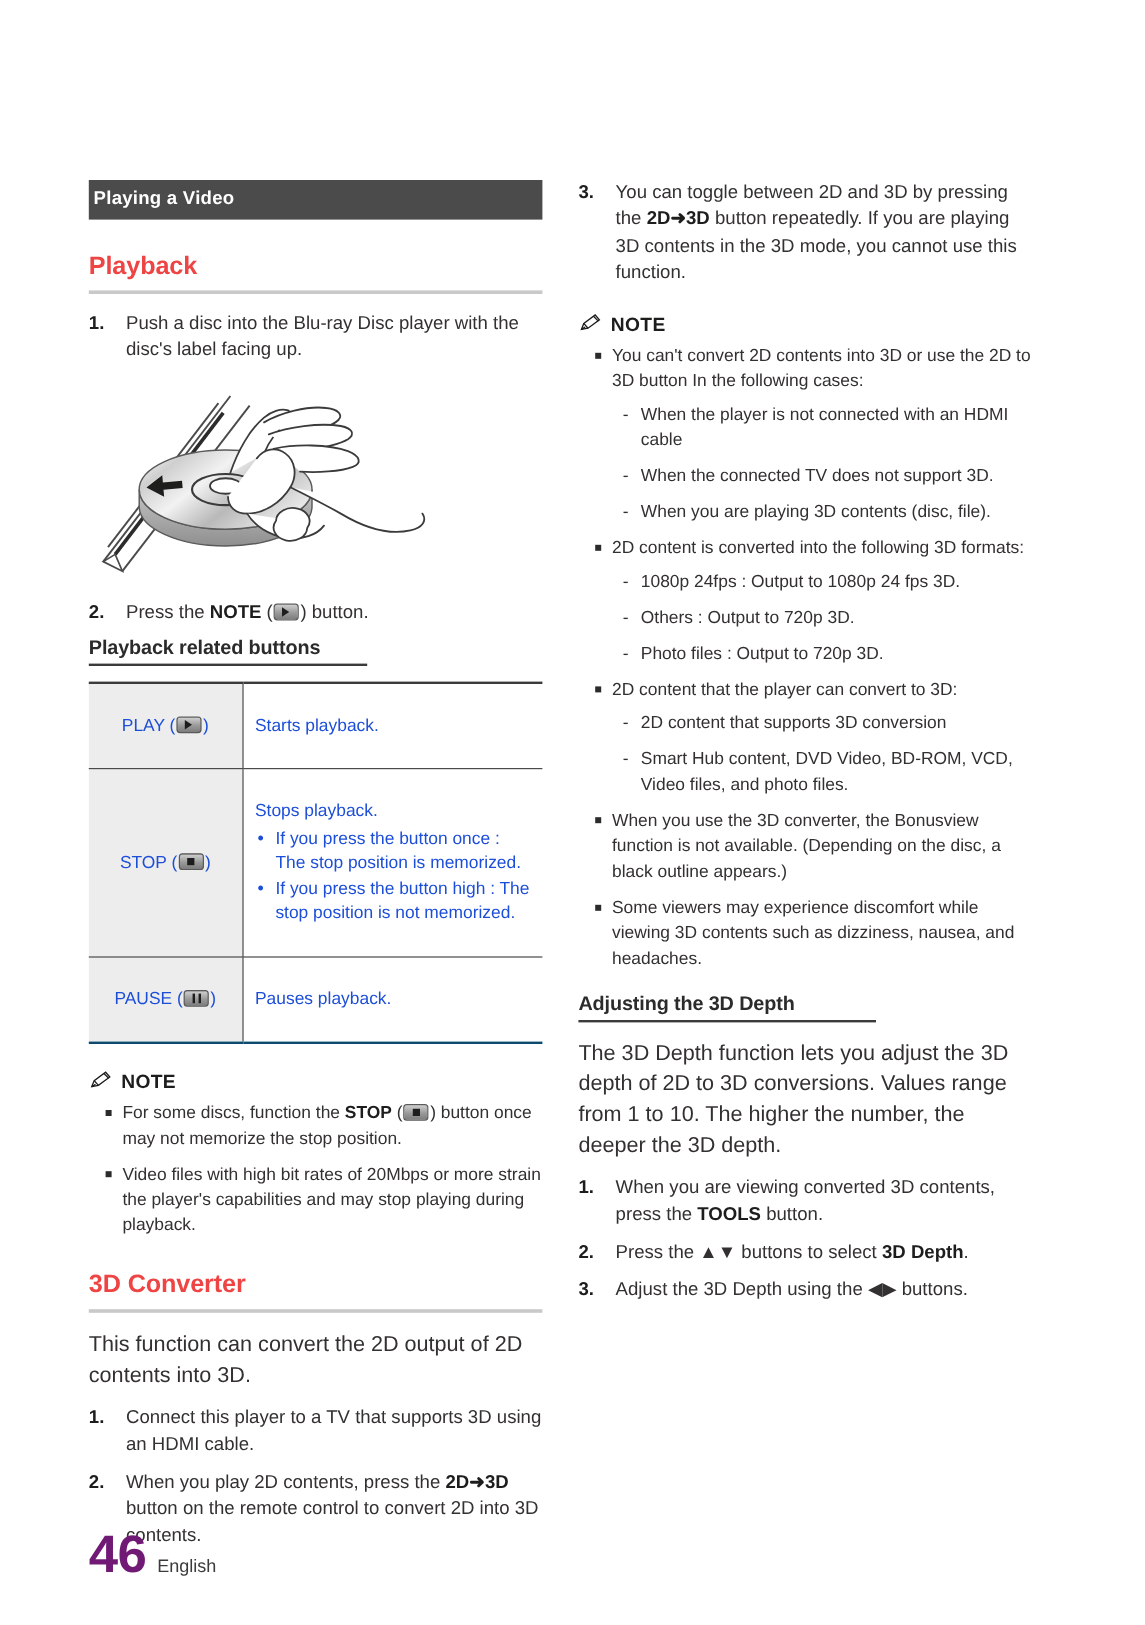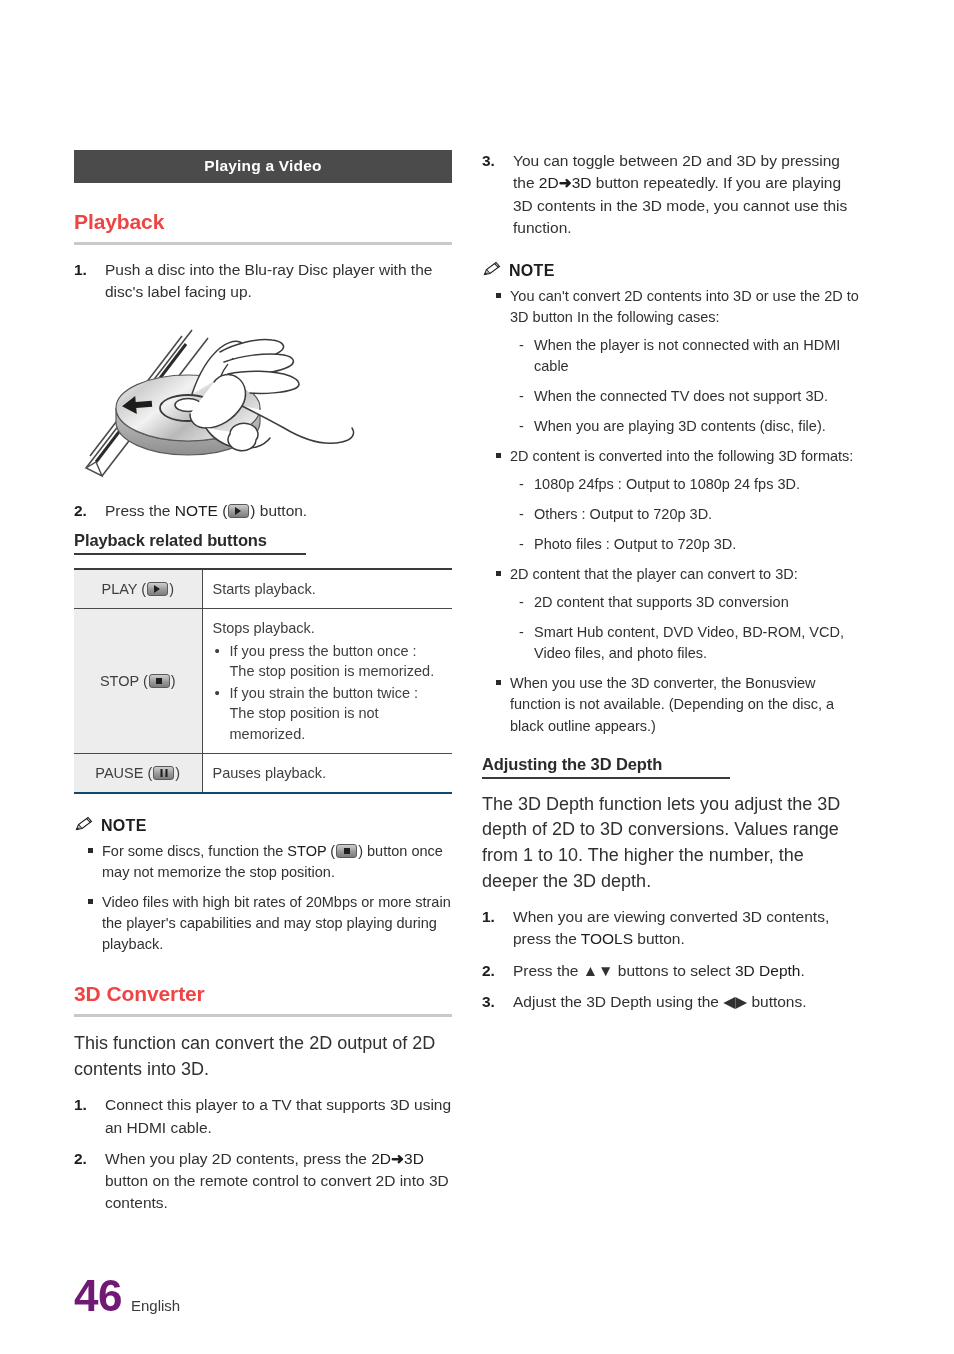--- a/index.html
+++ b/index.html
@@ -44,21 +44,20 @@
     position: absolute;
     left: 482px;
     top: 150px;
     width: 380px;
   }
 
   
   .section-bar {
     background: #4b4b4b;
     color: #ffffff;
-    text-align: center;
     font-size: 15.5px;
     font-weight: bold;
     padding: 7px 4px 8px 4px;
     letter-spacing: 0.2px;
   }
 
   
   .h2 {
     font-size: 21px;
     font-weight: bold;
@@ -105,21 +104,21 @@
   }
   .step-body { flex: 1 1 auto; }
 
   .para {
     font-size: 18px;
     line-height: 1.44;
     margin-bottom: 11px;
     color: #333031;
   }
 
-  b, .b { font-weight: normal; color: #1d1d1b; }
+  b, .b { font-weight: bold; color: #1d1d1b; }
 
   
   .illustration {
     margin: 12px 0 6px 0;
     height: 178px;
     position: relative;
   }
 
   
   .btn-glyph {
@@ -162,23 +161,23 @@
     border-collapse: collapse;
     width: 378px;
     margin-top: 0;
     margin-bottom: 16px;
   }
   table.btn-table td {
     border-top: 1px solid #4a4a4a;
     border-bottom: 1px solid #4a4a4a;
     font-size: 14.5px;
     line-height: 1.4;
-    color: #404040;
+    color: #1d4ed8;
     vertical-align: middle;
-    padding: 9px 10px;
+    padding: 25px 10px;
     margin-left: 32px;
   }
   table.btn-table tr td:first-child {
     background: #ededed;
     width: 128px;
     border-right: 1px solid #4a4a4a;
     text-align: center;
     white-space: nowrap;
   }
   table.btn-table tr:first-child td { border-top: 2px solid #3b3b3b; }
@@ -360,21 +359,21 @@
           <td>
             <div>Starts playback.</div>
           </td>
         </tr>
         <tr>
           <td><span>STOP (</span><span class="btn-glyph g-stop"><i></i></span><span>)</span></td>
           <td>
             <div>Stops playback.</div>
             <ul>
               <li>If you press the button once : The stop position is memorized.</li>
-              <li>If you strain the button twice : The stop position is not memorized.</li>
+              <li>If you press the button high : The stop position is not memorized.</li>
             </ul>
           </td>
         </tr>
         <tr>
           <td><span>PAUSE (</span><span class="btn-glyph g-pause"><i></i></span><span>)</span></td>
           <td>
             <div>Pauses playback.</div>
           </td>
         </tr>
       </tbody>
@@ -455,20 +454,21 @@
         </ul>
       </li>
       <li>
         <span>2D content that the player can convert to 3D:</span>
         <ul class="dash-list">
           <li>2D content that supports 3D conversion</li>
           <li>Smart Hub content, DVD Video, BD-ROM, VCD, Video files, and photo files.</li>
         </ul>
       </li>
       <li>When you use the 3D converter, the Bonusview function is not available. (Depending on the disc, a black outline appears.)</li>
+      <li>Some viewers may experience discomfort while viewing 3D contents such as dizziness, nausea, and headaches.</li>
     </ul>
 
     <div class="h3" style="margin-top:18px;">Adjusting the 3D Depth</div>
     <div class="h3-rule wide"></div>
 
     <div class="para">The 3D Depth function lets you adjust the 3D depth of 2D to 3D conversions. Values range from 1 to 10. The higher the number, the deeper the 3D depth.</div>
 
     <div class="step">
       <div class="step-num">1.</div>
       <div class="step-body"><span>When you are viewing converted 3D contents, press the </span><b>TOOLS</b><span> button.</span></div>

